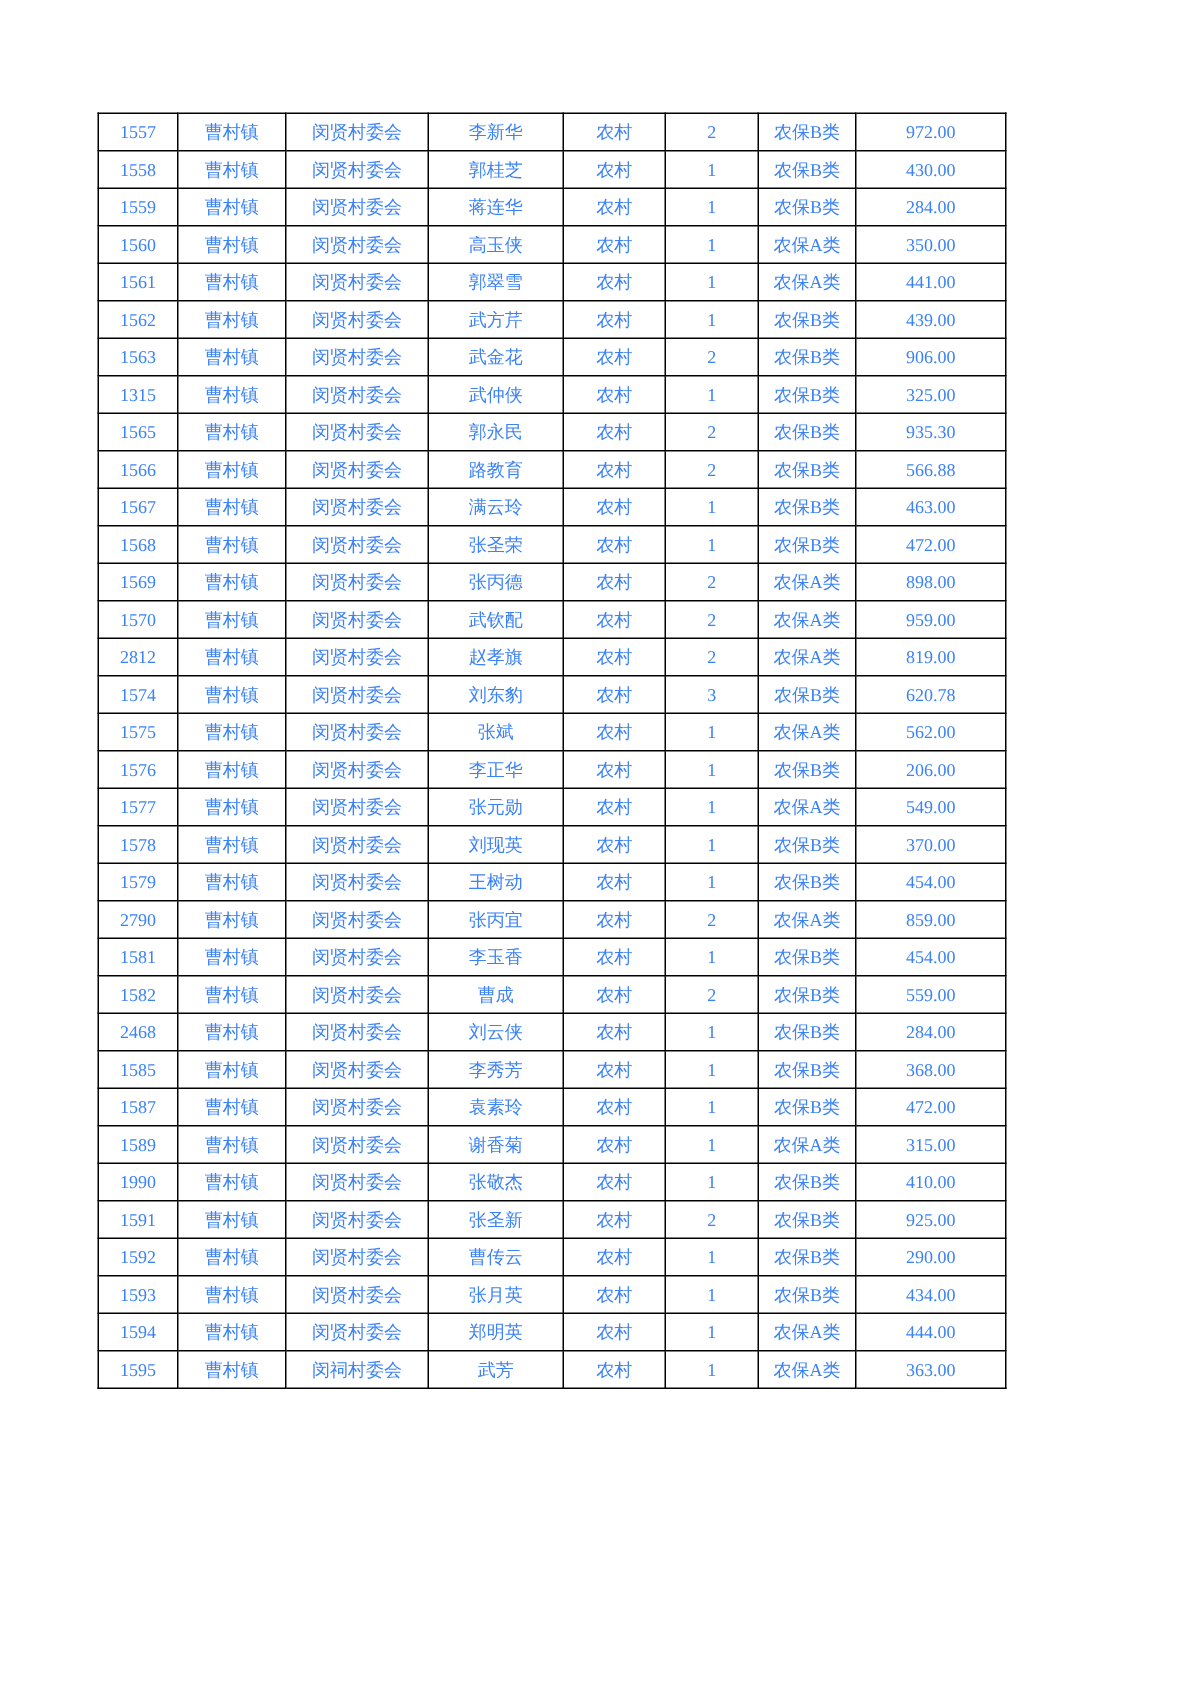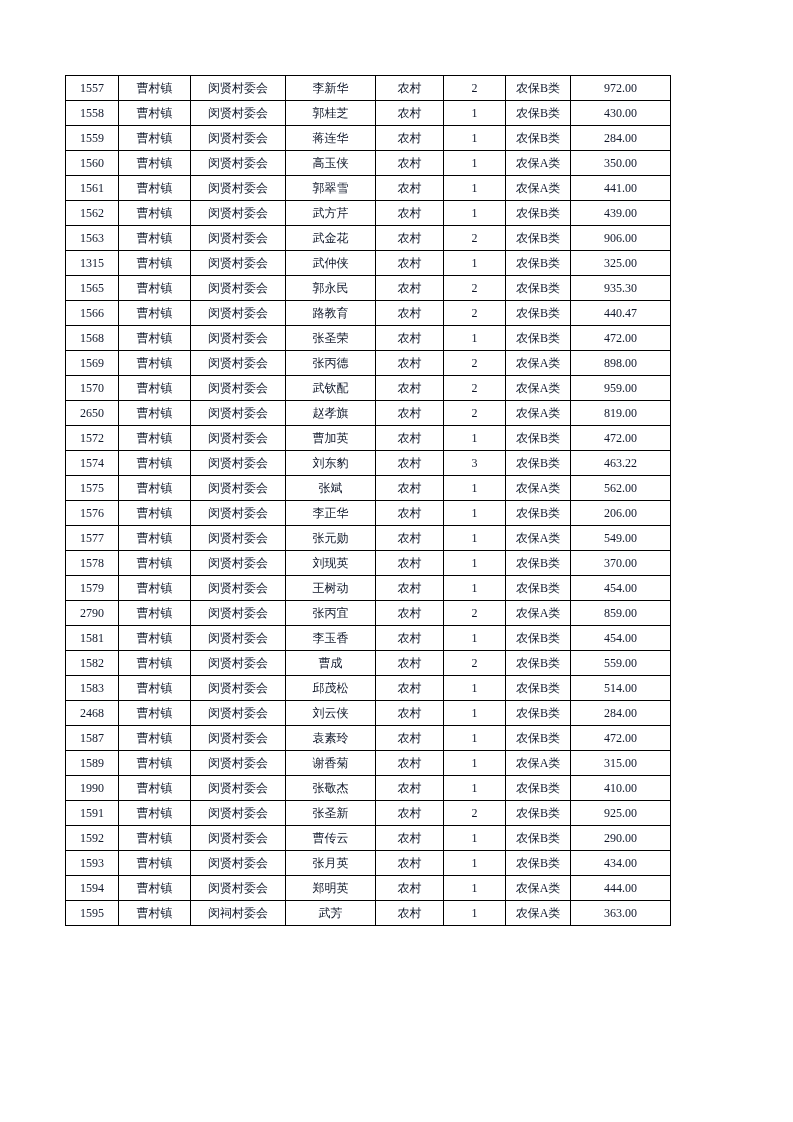--- a/index.html
+++ b/index.html
@@ -16,21 +16,21 @@
   }
   .data-table {
     position: absolute;
     left: 65px;
     top: 75px;
     width: 605px;
     border-collapse: collapse;
     table-layout: fixed;
     font-family: "Liberation Serif", "DejaVu Serif", serif;
     font-size: 12px;
-    color: #0f172a;
+    color: #3b82f6;
   }
   .data-table td {
     border: 1px solid #000000;
     height: 24px;
     padding: 0 2px;
     text-align: center;
     vertical-align: middle;
     white-space: nowrap;
     overflow: hidden;
   }
@@ -145,21 +145,31 @@
           <td class="col-amount">935.30</td>
         </tr>
         <tr>
           <td class="col-serial">1566</td>
           <td class="col-town">曹村镇</td>
           <td class="col-village-committee">闵贤村委会</td>
           <td class="col-name">路教育</td>
           <td class="col-category">农村</td>
           <td class="col-count">2</td>
           <td class="col-insurance-type">农保B类</td>
-          <td class="col-amount">440.47</td>
+          <td class="col-amount">566.88</td>
+        </tr>
+        <tr>
+          <td class="col-serial">1567</td>
+          <td class="col-town">曹村镇</td>
+          <td class="col-village-committee">闵贤村委会</td>
+          <td class="col-name">满云玲</td>
+          <td class="col-category">农村</td>
+          <td class="col-count">1</td>
+          <td class="col-insurance-type">农保B类</td>
+          <td class="col-amount">463.00</td>
         </tr>
         <tr>
           <td class="col-serial">1568</td>
           <td class="col-town">曹村镇</td>
           <td class="col-village-committee">闵贤村委会</td>
           <td class="col-name">张圣荣</td>
           <td class="col-category">农村</td>
           <td class="col-count">1</td>
           <td class="col-insurance-type">农保B类</td>
           <td class="col-amount">472.00</td>
@@ -178,48 +188,38 @@
           <td class="col-serial">1570</td>
           <td class="col-town">曹村镇</td>
           <td class="col-village-committee">闵贤村委会</td>
           <td class="col-name">武钦配</td>
           <td class="col-category">农村</td>
           <td class="col-count">2</td>
           <td class="col-insurance-type">农保A类</td>
           <td class="col-amount">959.00</td>
         </tr>
         <tr>
-          <td class="col-serial">2650</td>
+          <td class="col-serial">2812</td>
           <td class="col-town">曹村镇</td>
           <td class="col-village-committee">闵贤村委会</td>
           <td class="col-name">赵孝旗</td>
           <td class="col-category">农村</td>
           <td class="col-count">2</td>
           <td class="col-insurance-type">农保A类</td>
           <td class="col-amount">819.00</td>
         </tr>
         <tr>
-          <td class="col-serial">1572</td>
-          <td class="col-town">曹村镇</td>
-          <td class="col-village-committee">闵贤村委会</td>
-          <td class="col-name">曹加英</td>
-          <td class="col-category">农村</td>
-          <td class="col-count">1</td>
-          <td class="col-insurance-type">农保B类</td>
-          <td class="col-amount">472.00</td>
-        </tr>
-        <tr>
           <td class="col-serial">1574</td>
           <td class="col-town">曹村镇</td>
           <td class="col-village-committee">闵贤村委会</td>
           <td class="col-name">刘东豹</td>
           <td class="col-category">农村</td>
           <td class="col-count">3</td>
           <td class="col-insurance-type">农保B类</td>
-          <td class="col-amount">463.22</td>
+          <td class="col-amount">620.78</td>
         </tr>
         <tr>
           <td class="col-serial">1575</td>
           <td class="col-town">曹村镇</td>
           <td class="col-village-committee">闵贤村委会</td>
           <td class="col-name">张斌</td>
           <td class="col-category">农村</td>
           <td class="col-count">1</td>
           <td class="col-insurance-type">农保A类</td>
           <td class="col-amount">562.00</td>
@@ -288,38 +288,38 @@
           <td class="col-serial">1582</td>
           <td class="col-town">曹村镇</td>
           <td class="col-village-committee">闵贤村委会</td>
           <td class="col-name">曹成</td>
           <td class="col-category">农村</td>
           <td class="col-count">2</td>
           <td class="col-insurance-type">农保B类</td>
           <td class="col-amount">559.00</td>
         </tr>
         <tr>
-          <td class="col-serial">1583</td>
-          <td class="col-town">曹村镇</td>
-          <td class="col-village-committee">闵贤村委会</td>
-          <td class="col-name">邱茂松</td>
-          <td class="col-category">农村</td>
-          <td class="col-count">1</td>
-          <td class="col-insurance-type">农保B类</td>
-          <td class="col-amount">514.00</td>
-        </tr>
-        <tr>
           <td class="col-serial">2468</td>
           <td class="col-town">曹村镇</td>
           <td class="col-village-committee">闵贤村委会</td>
           <td class="col-name">刘云侠</td>
           <td class="col-category">农村</td>
           <td class="col-count">1</td>
           <td class="col-insurance-type">农保B类</td>
           <td class="col-amount">284.00</td>
+        </tr>
+        <tr>
+          <td class="col-serial">1585</td>
+          <td class="col-town">曹村镇</td>
+          <td class="col-village-committee">闵贤村委会</td>
+          <td class="col-name">李秀芳</td>
+          <td class="col-category">农村</td>
+          <td class="col-count">1</td>
+          <td class="col-insurance-type">农保B类</td>
+          <td class="col-amount">368.00</td>
         </tr>
         <tr>
           <td class="col-serial">1587</td>
           <td class="col-town">曹村镇</td>
           <td class="col-village-committee">闵贤村委会</td>
           <td class="col-name">袁素玲</td>
           <td class="col-category">农村</td>
           <td class="col-count">1</td>
           <td class="col-insurance-type">农保B类</td>
           <td class="col-amount">472.00</td>

